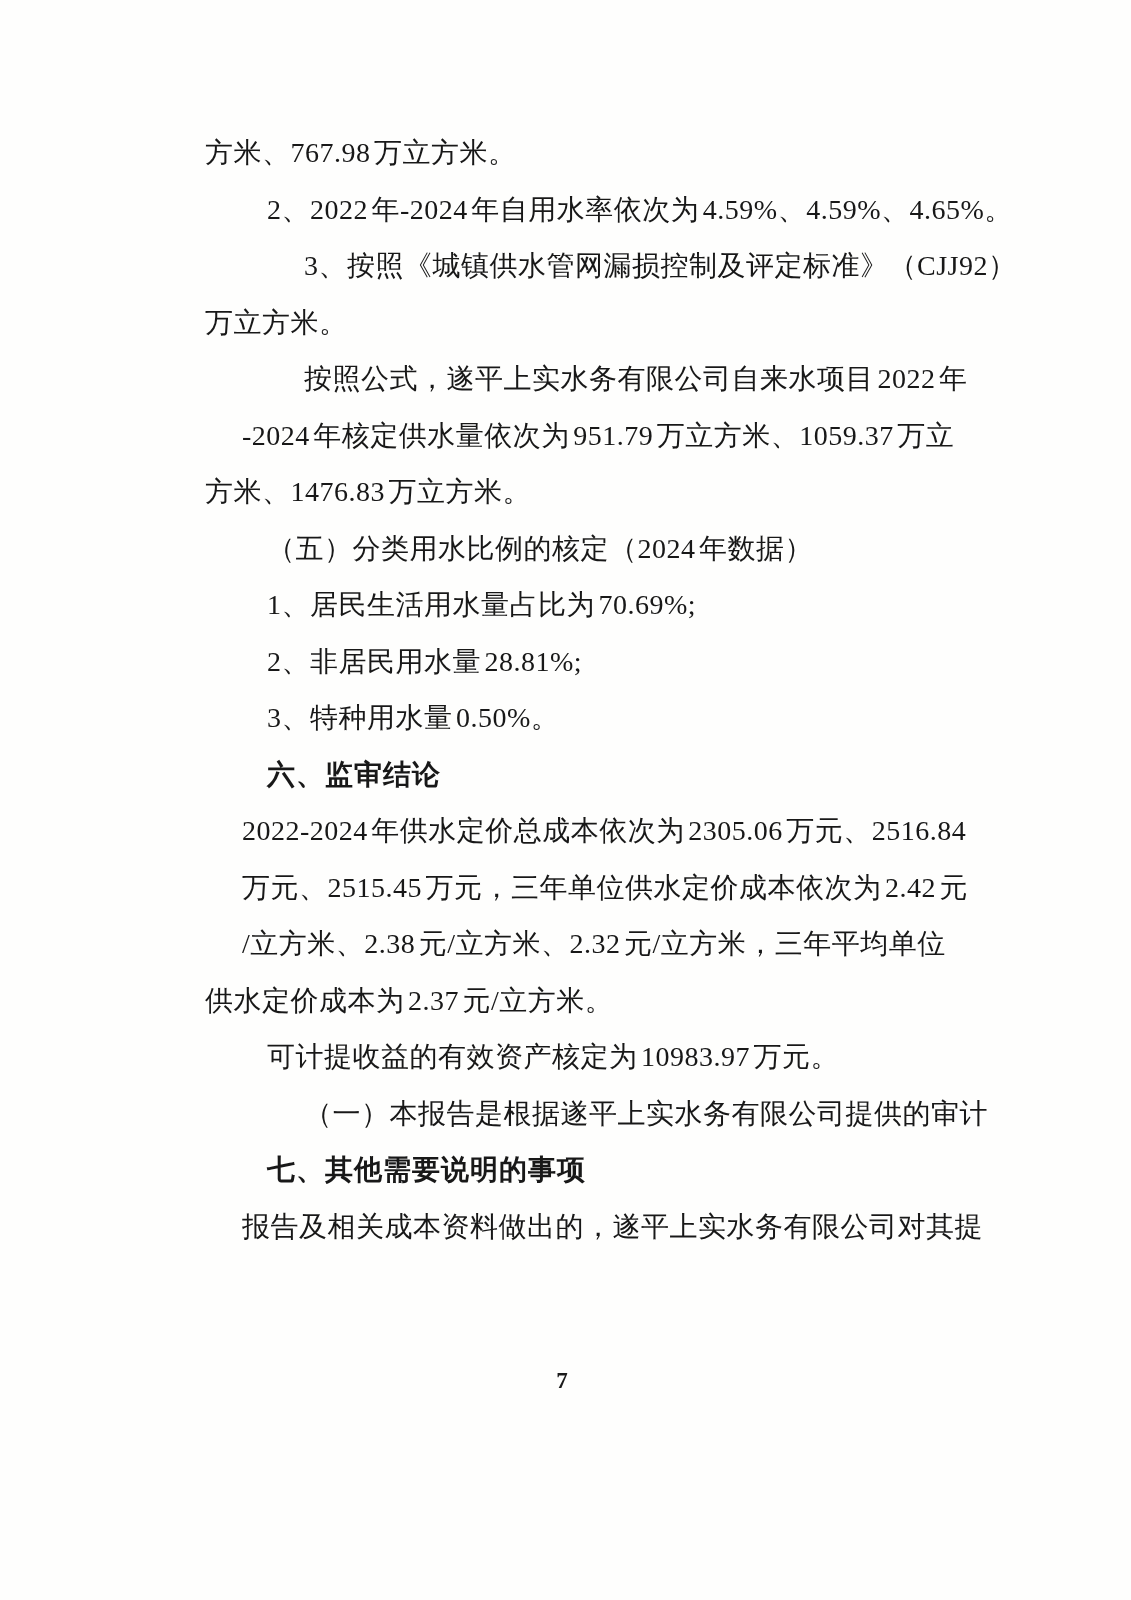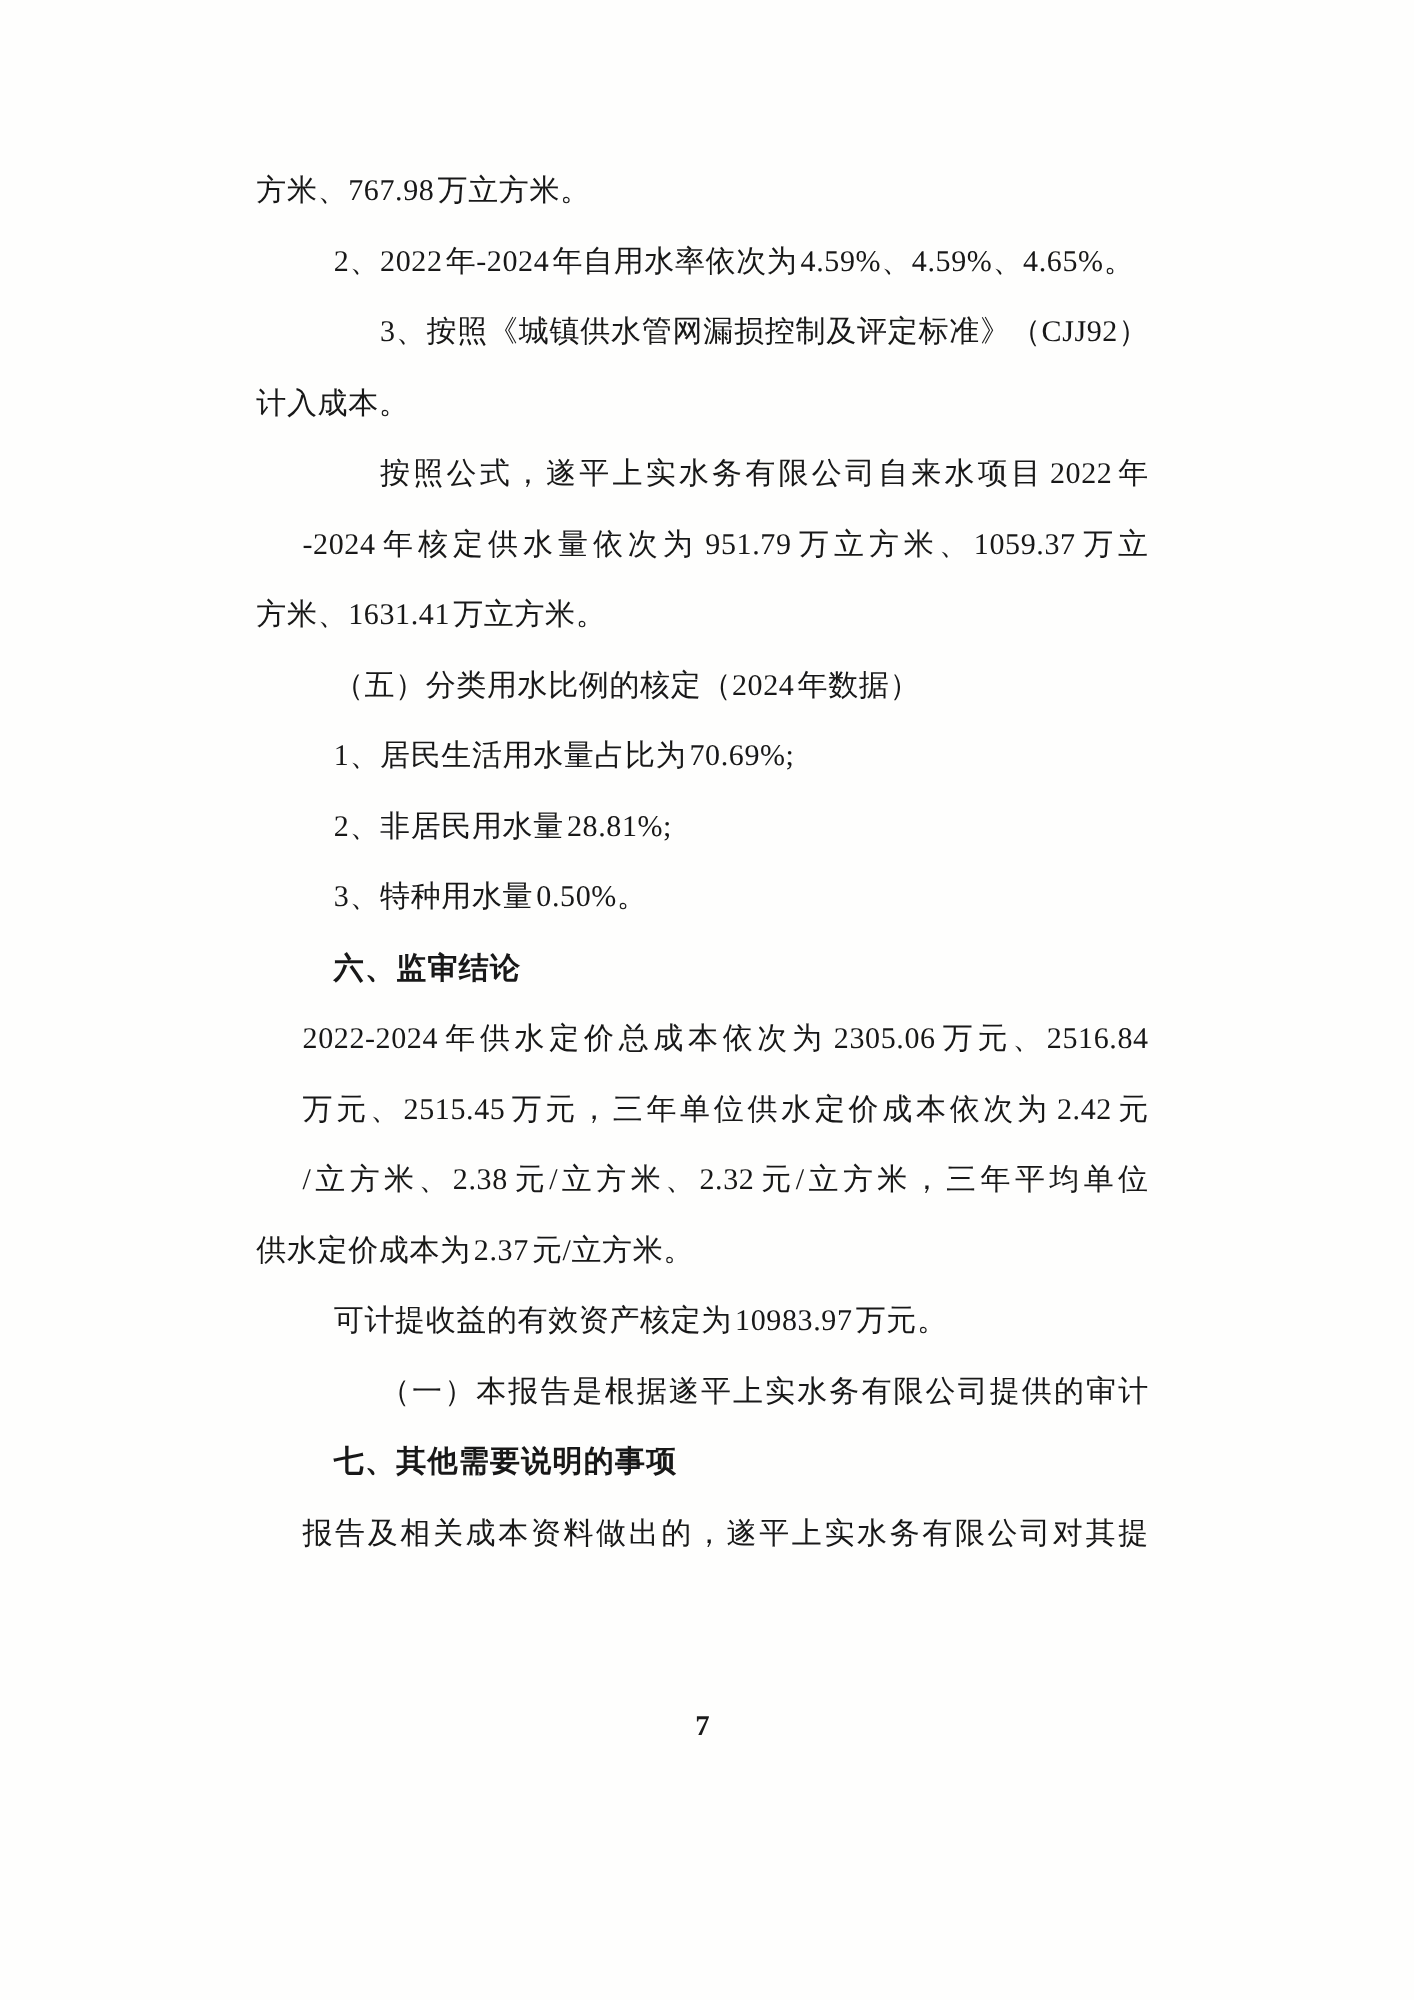--- a/index.html
+++ b/index.html
@@ -13,21 +13,21 @@
     height: 1600px;
     background: #fefefd;
     overflow: hidden;
     font-family: "Liberation Serif", "DejaVu Serif", serif;
   }
   .textcol {
     position: absolute;
     left: 205px;
     top: 125px;
     width: 714px;
-    font-size: 24px;
+    font-size: 28px;
     line-height: 56.5px;
     color: #181818;
     letter-spacing: 0.5px;
     word-spacing: -4px;
   }
   .line {
     white-space: nowrap;
     height: 56.5px;
   }
   .line.indent {
@@ -57,24 +57,24 @@
   }
 </style>
 </head>
 <body>
 
 <div class="page">
   <div class="textcol" id="document-body">
       <div class="line">方米、767.98 万立方米。</div>
       <div class="line indent">2、2022 年-2024 年自用水率依次为 4.59%、4.59%、4.65%。</div>
       <div class="line indent justify">3、按照《城镇供水管网漏损控制及评定标准》（CJJ92）</div>
-      <div class="line">计入成本。</div>
+      <div class="line">万立方米。</div>
       <div class="line indent justify">按照公式，遂平上实水务有限公司自来水项目 2022 年</div>
       <div class="line justify">-2024 年核定供水量依次为 951.79 万立方米、1059.37 万立</div>
-      <div class="line">方米、1631.41 万立方米。</div>
+      <div class="line">方米、1476.83 万立方米。</div>
       <div class="line indent">（五）分类用水比例的核定（2024 年数据）</div>
       <div class="line indent">1、居民生活用水量占比为 70.69%;</div>
       <div class="line indent">2、非居民用水量 28.81%;</div>
       <div class="line indent">3、特种用水量 0.50%。</div>
       <div class="line indent bold">六、监审结论</div>
       <div class="line justify">2022-2024 年供水定价总成本依次为 2305.06 万元、2516.84</div>
       <div class="line justify">万元、2515.45 万元，三年单位供水定价成本依次为 2.42 元</div>
       <div class="line justify">/立方米、2.38 元/立方米、2.32 元/立方米，三年平均单位</div>
       <div class="line">供水定价成本为 2.37 元/立方米。</div>
       <div class="line indent">可计提收益的有效资产核定为 10983.97 万元。</div>

